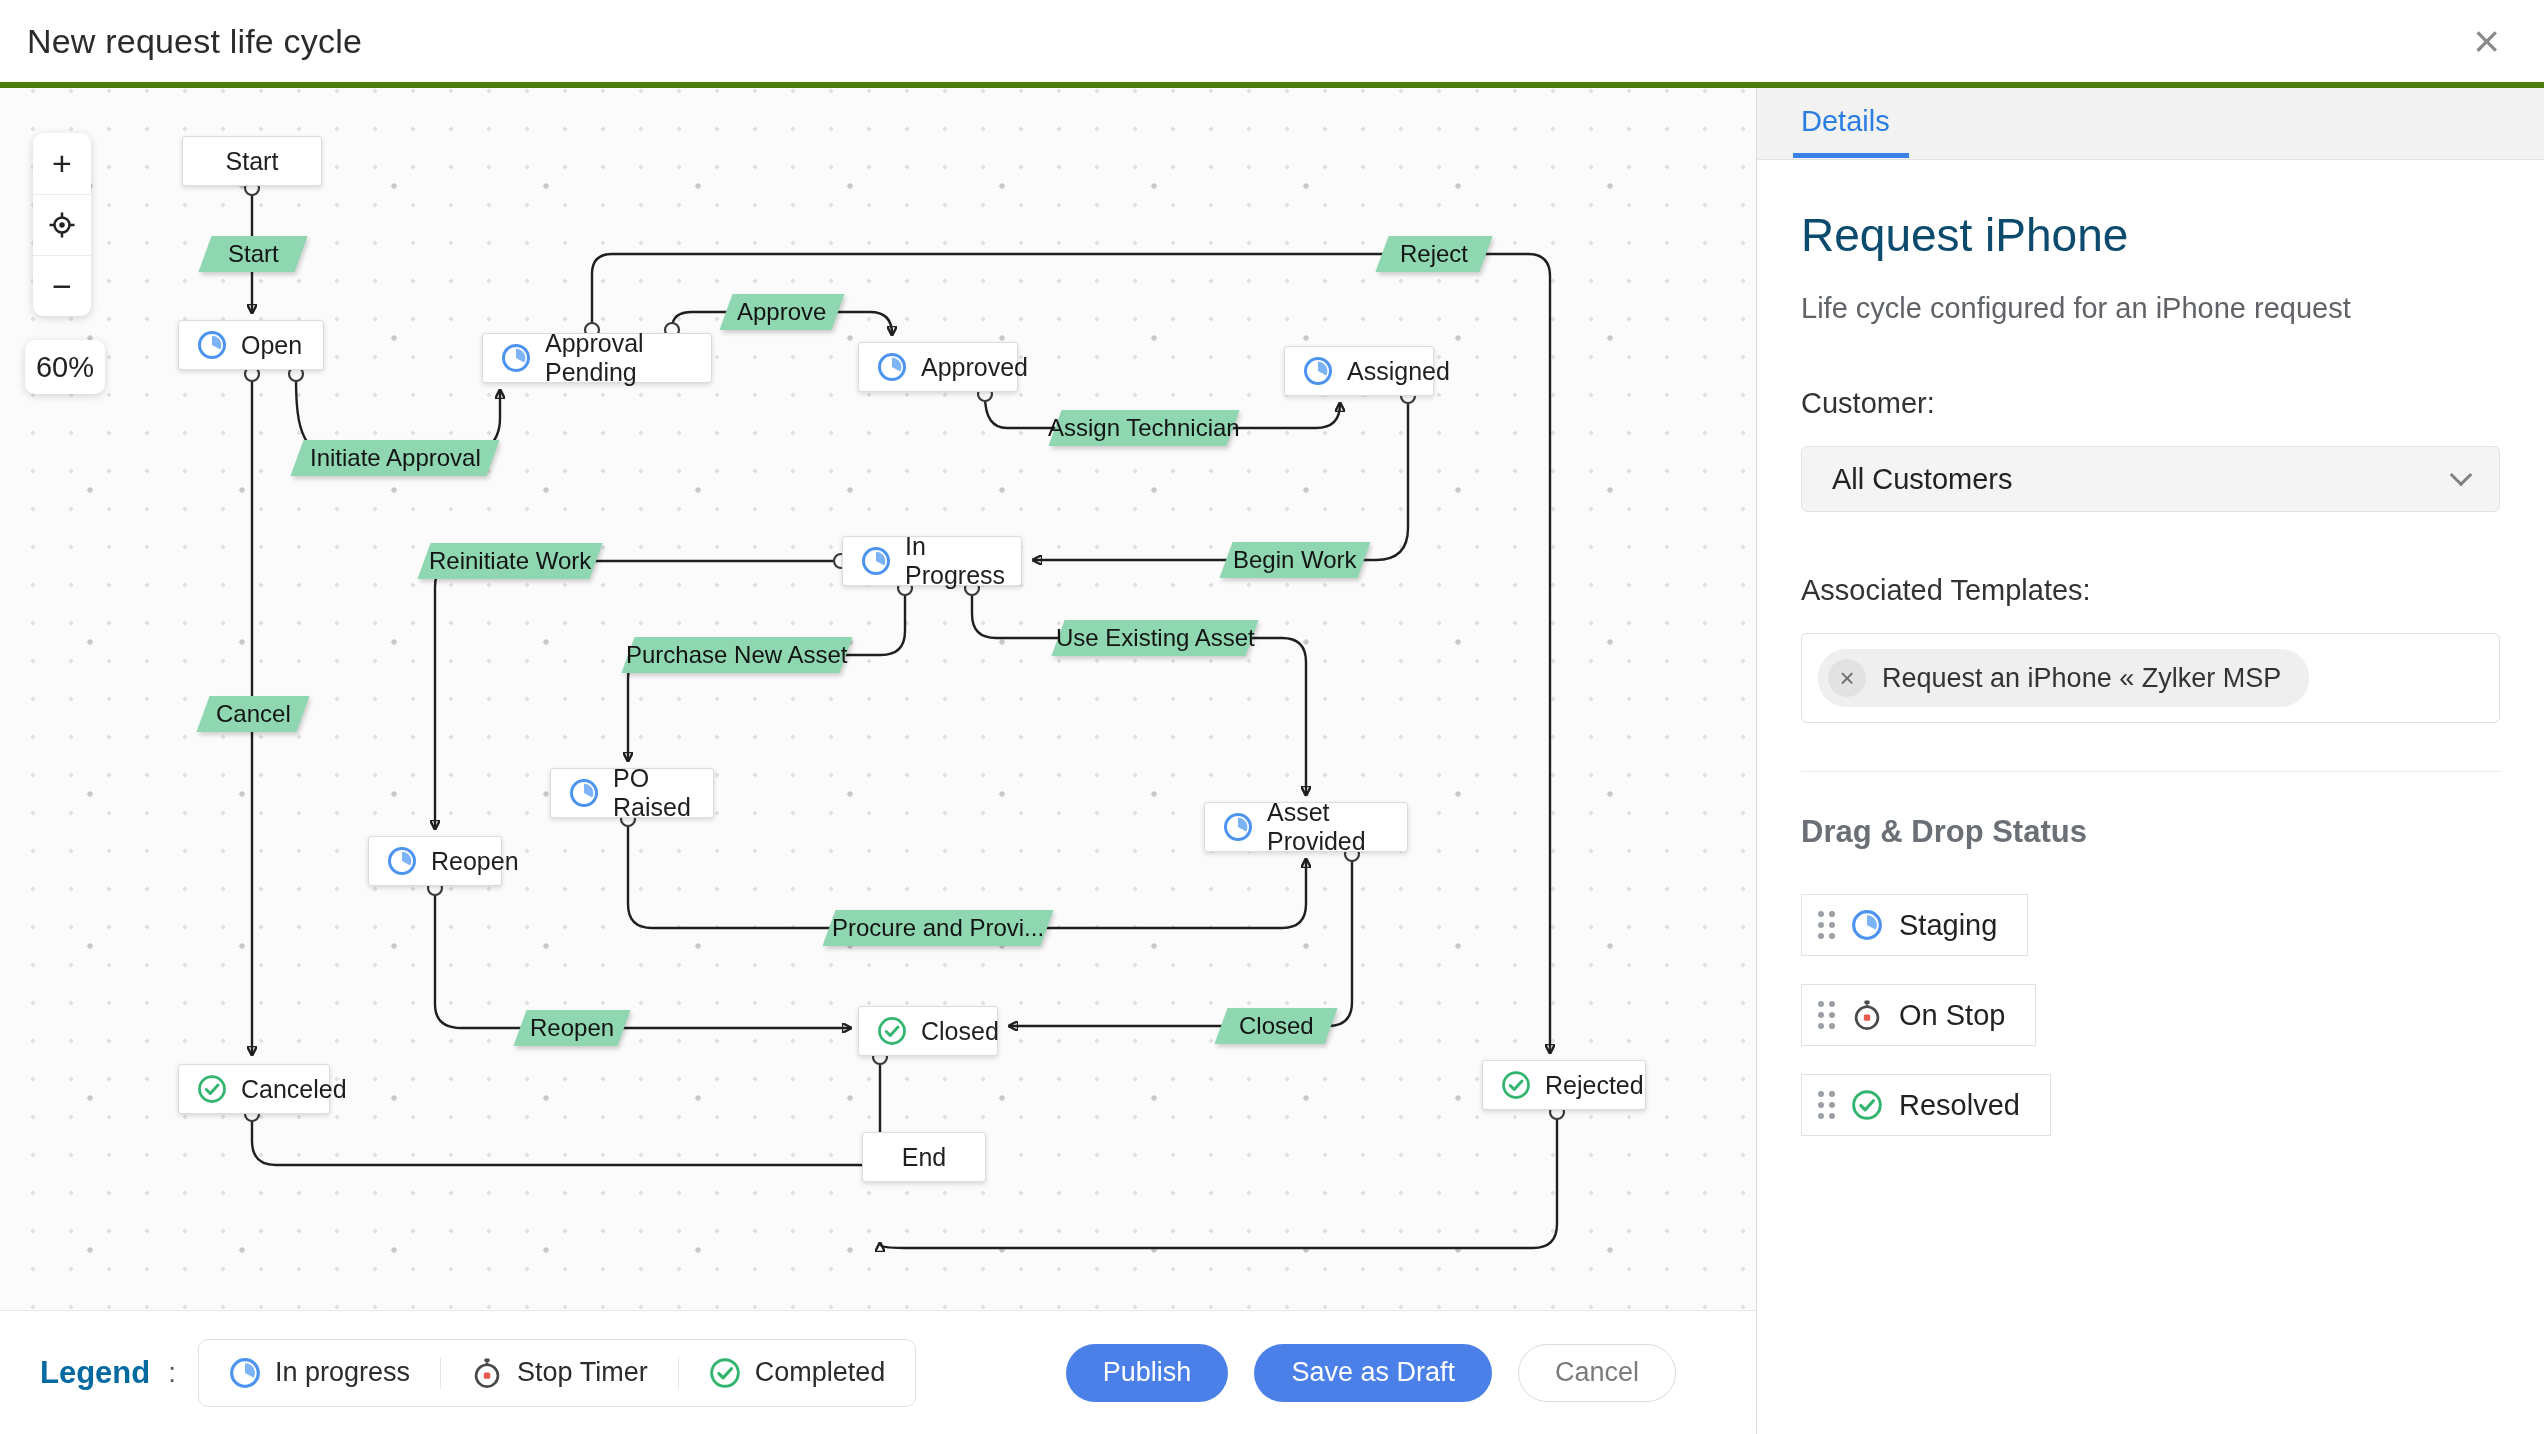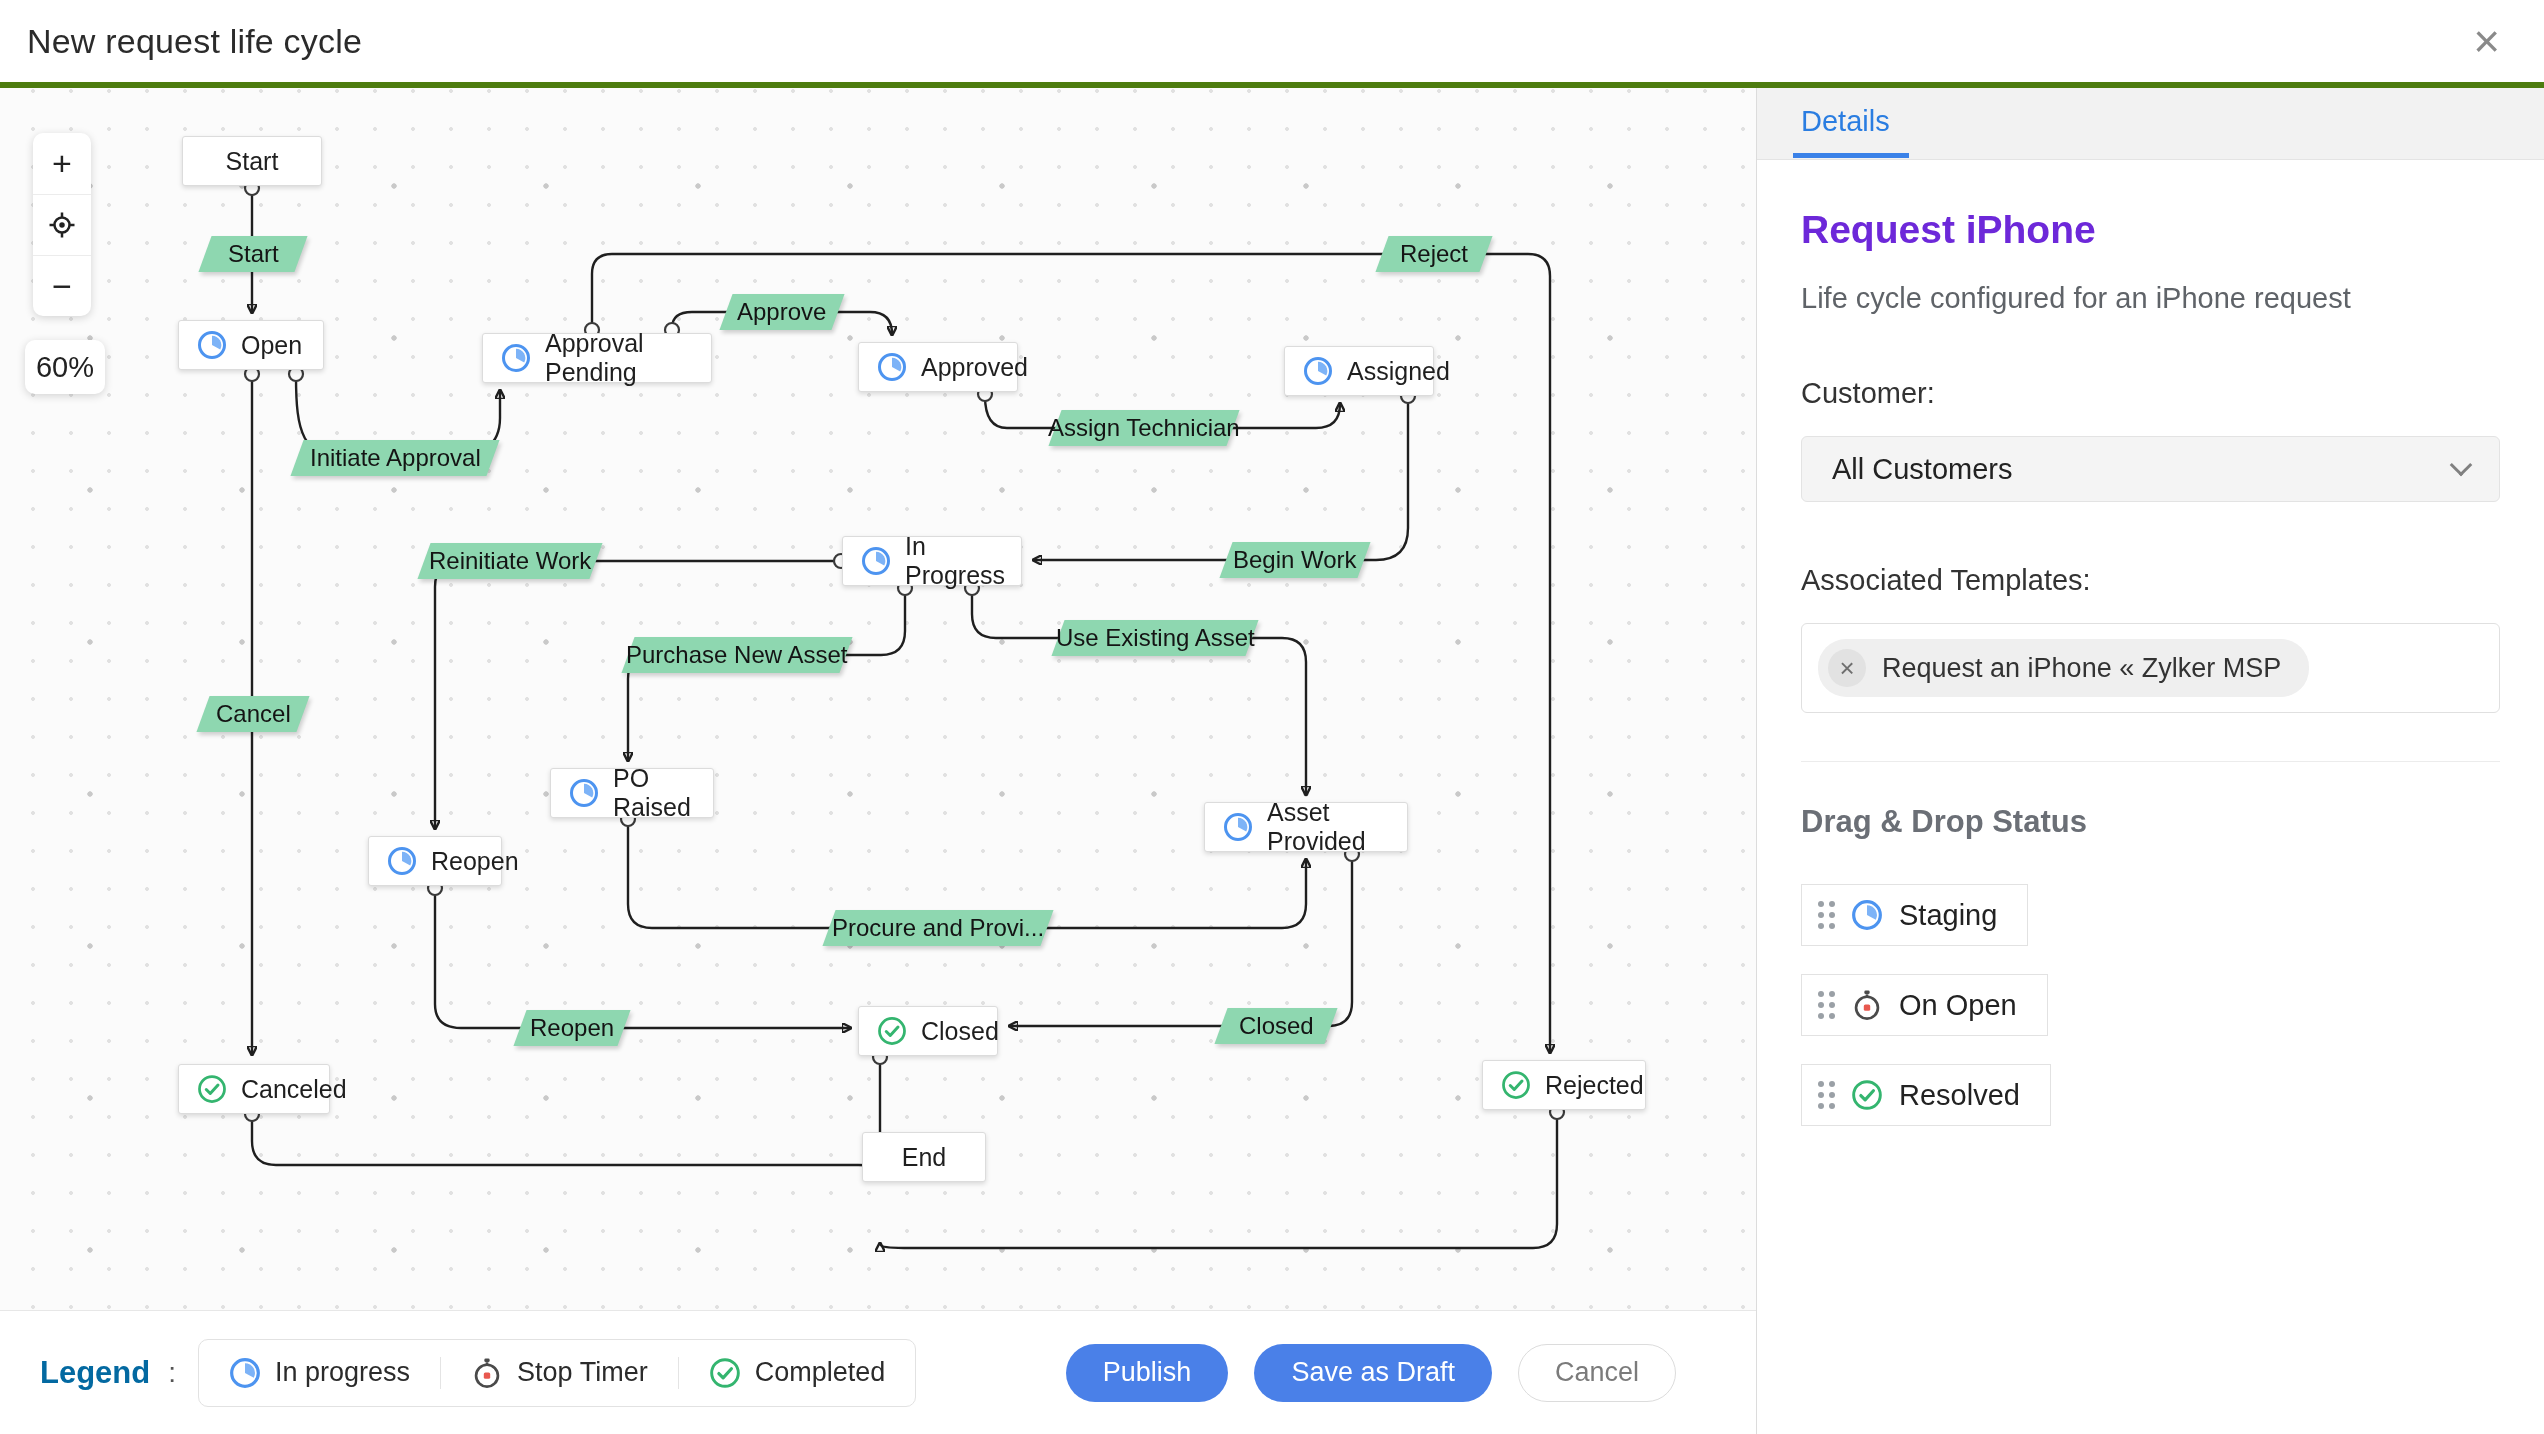--- a/index.html
+++ b/index.html
@@ -67,21 +67,21 @@
   .btn.primary { background:#4a80e8; color:#fff; padding:0 36px; }
   .btn.ghost { background:#fff; color:#7b7b7b; border-color:#dcdcdc; padding:0 36px; }
 
   
   .panel { flex:1; border-left:1px solid #dcdcdc; display:flex; flex-direction:column; background:#fff; }
   .tabbar { height:72px; flex:0 0 72px; background:#f2f2f2; border-bottom:1px solid #e4e4e4;
     display:flex; align-items:flex-end; padding:0 0 1px 44px; position:relative; }
   .tab { position:relative; font-size:29px; color:#2a7de1; padding:0 8px 20px 0; cursor:pointer; }
   .tab .underline { position:absolute; left:-8px; bottom:0; width:116px; height:5px; background:#3b82e8; }
   .panel-content { padding:48px 44px 0 44px; }
-  .panel-heading { font-size:39px; color:#6d28d9; font-weight:700; }
+  .panel-heading { font-size:46px; color:#0c4a6e; font-weight:400; }
   .panel-sub { font-size:29px; color:#5f6368; margin-top:30px; }
   .field-label { font-size:29px; color:#333; margin-top:62px; }
   .select { margin-top:26px; height:66px; background:#f4f4f4; border:1px solid #e3e3e3; border-radius:6px;
     display:flex; align-items:center; justify-content:space-between; padding:0 30px; cursor:pointer; }
   .select .sel-value { font-size:29px; color:#222; }
   .chev { width:16px; height:16px; border-right:3.5px solid #808080; border-bottom:3.5px solid #808080;
     transform:rotate(45deg); margin-top:-8px; }
   .template-field { margin-top:26px; min-height:90px; border:1px solid #e0e0e0; border-radius:6px;
     background:#fff; display:flex; align-items:center; padding:14px 16px; }
   .chip { display:inline-flex; align-items:center; gap:16px; background:#efefef; border-radius:28px;
@@ -416,21 +416,21 @@
                 <i></i>
               </span>
               <span class="sicon">
                 <svg width="32" height="32" viewBox="0 0 24 24">
                   <rect x="10" y="1.2" width="4" height="2.6" rx="1" fill="#4a4a4a"></rect>
                   <path d="M12,4 V6" stroke="#4a4a4a" stroke-width="2"></path>
                   <circle cx="12" cy="14" r="8.2" fill="#fff" stroke="#4a4a4a" stroke-width="2"></circle>
                   <rect x="9.6" y="11.6" width="4.8" height="4.8" rx="1.2" fill="#e8584f"></rect>
                 </svg>
               </span>
-              <span class="slabel">On Open</span>
+              <span class="slabel">On Stop</span>
             </div>
             <div class="status-item">
               <span class="drag-dots">
                 <i></i>
                 <i></i>
                 <i></i>
                 <i></i>
                 <i></i>
                 <i></i>
               </span>

